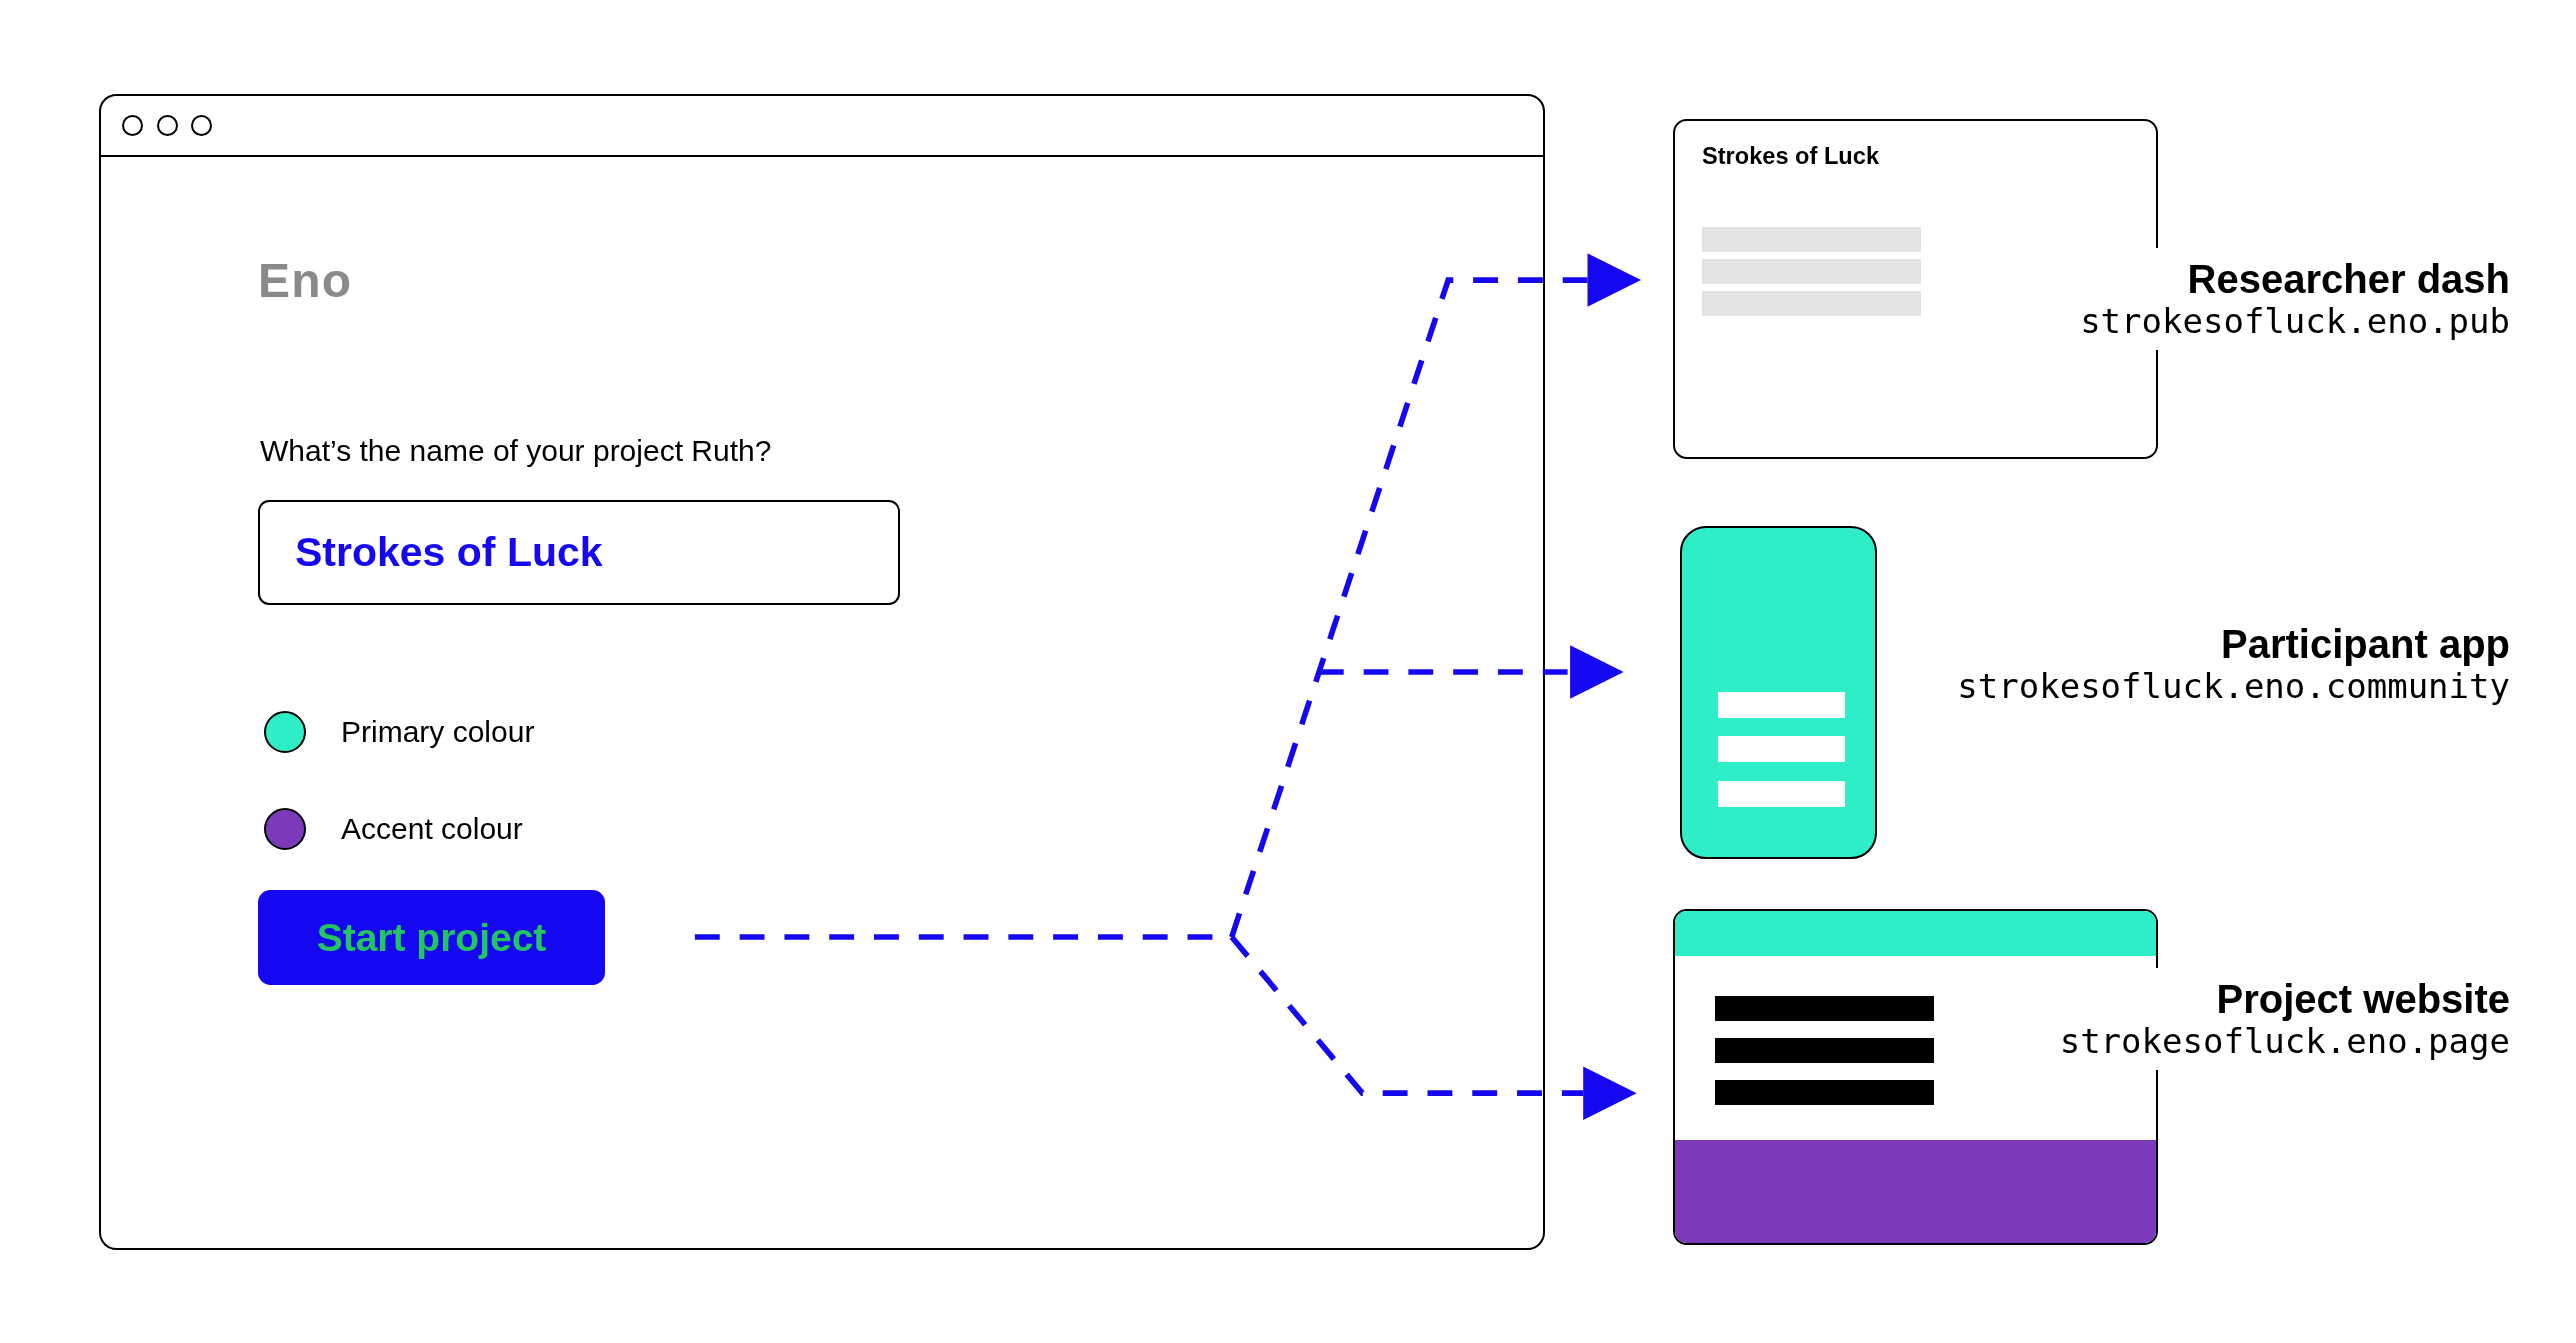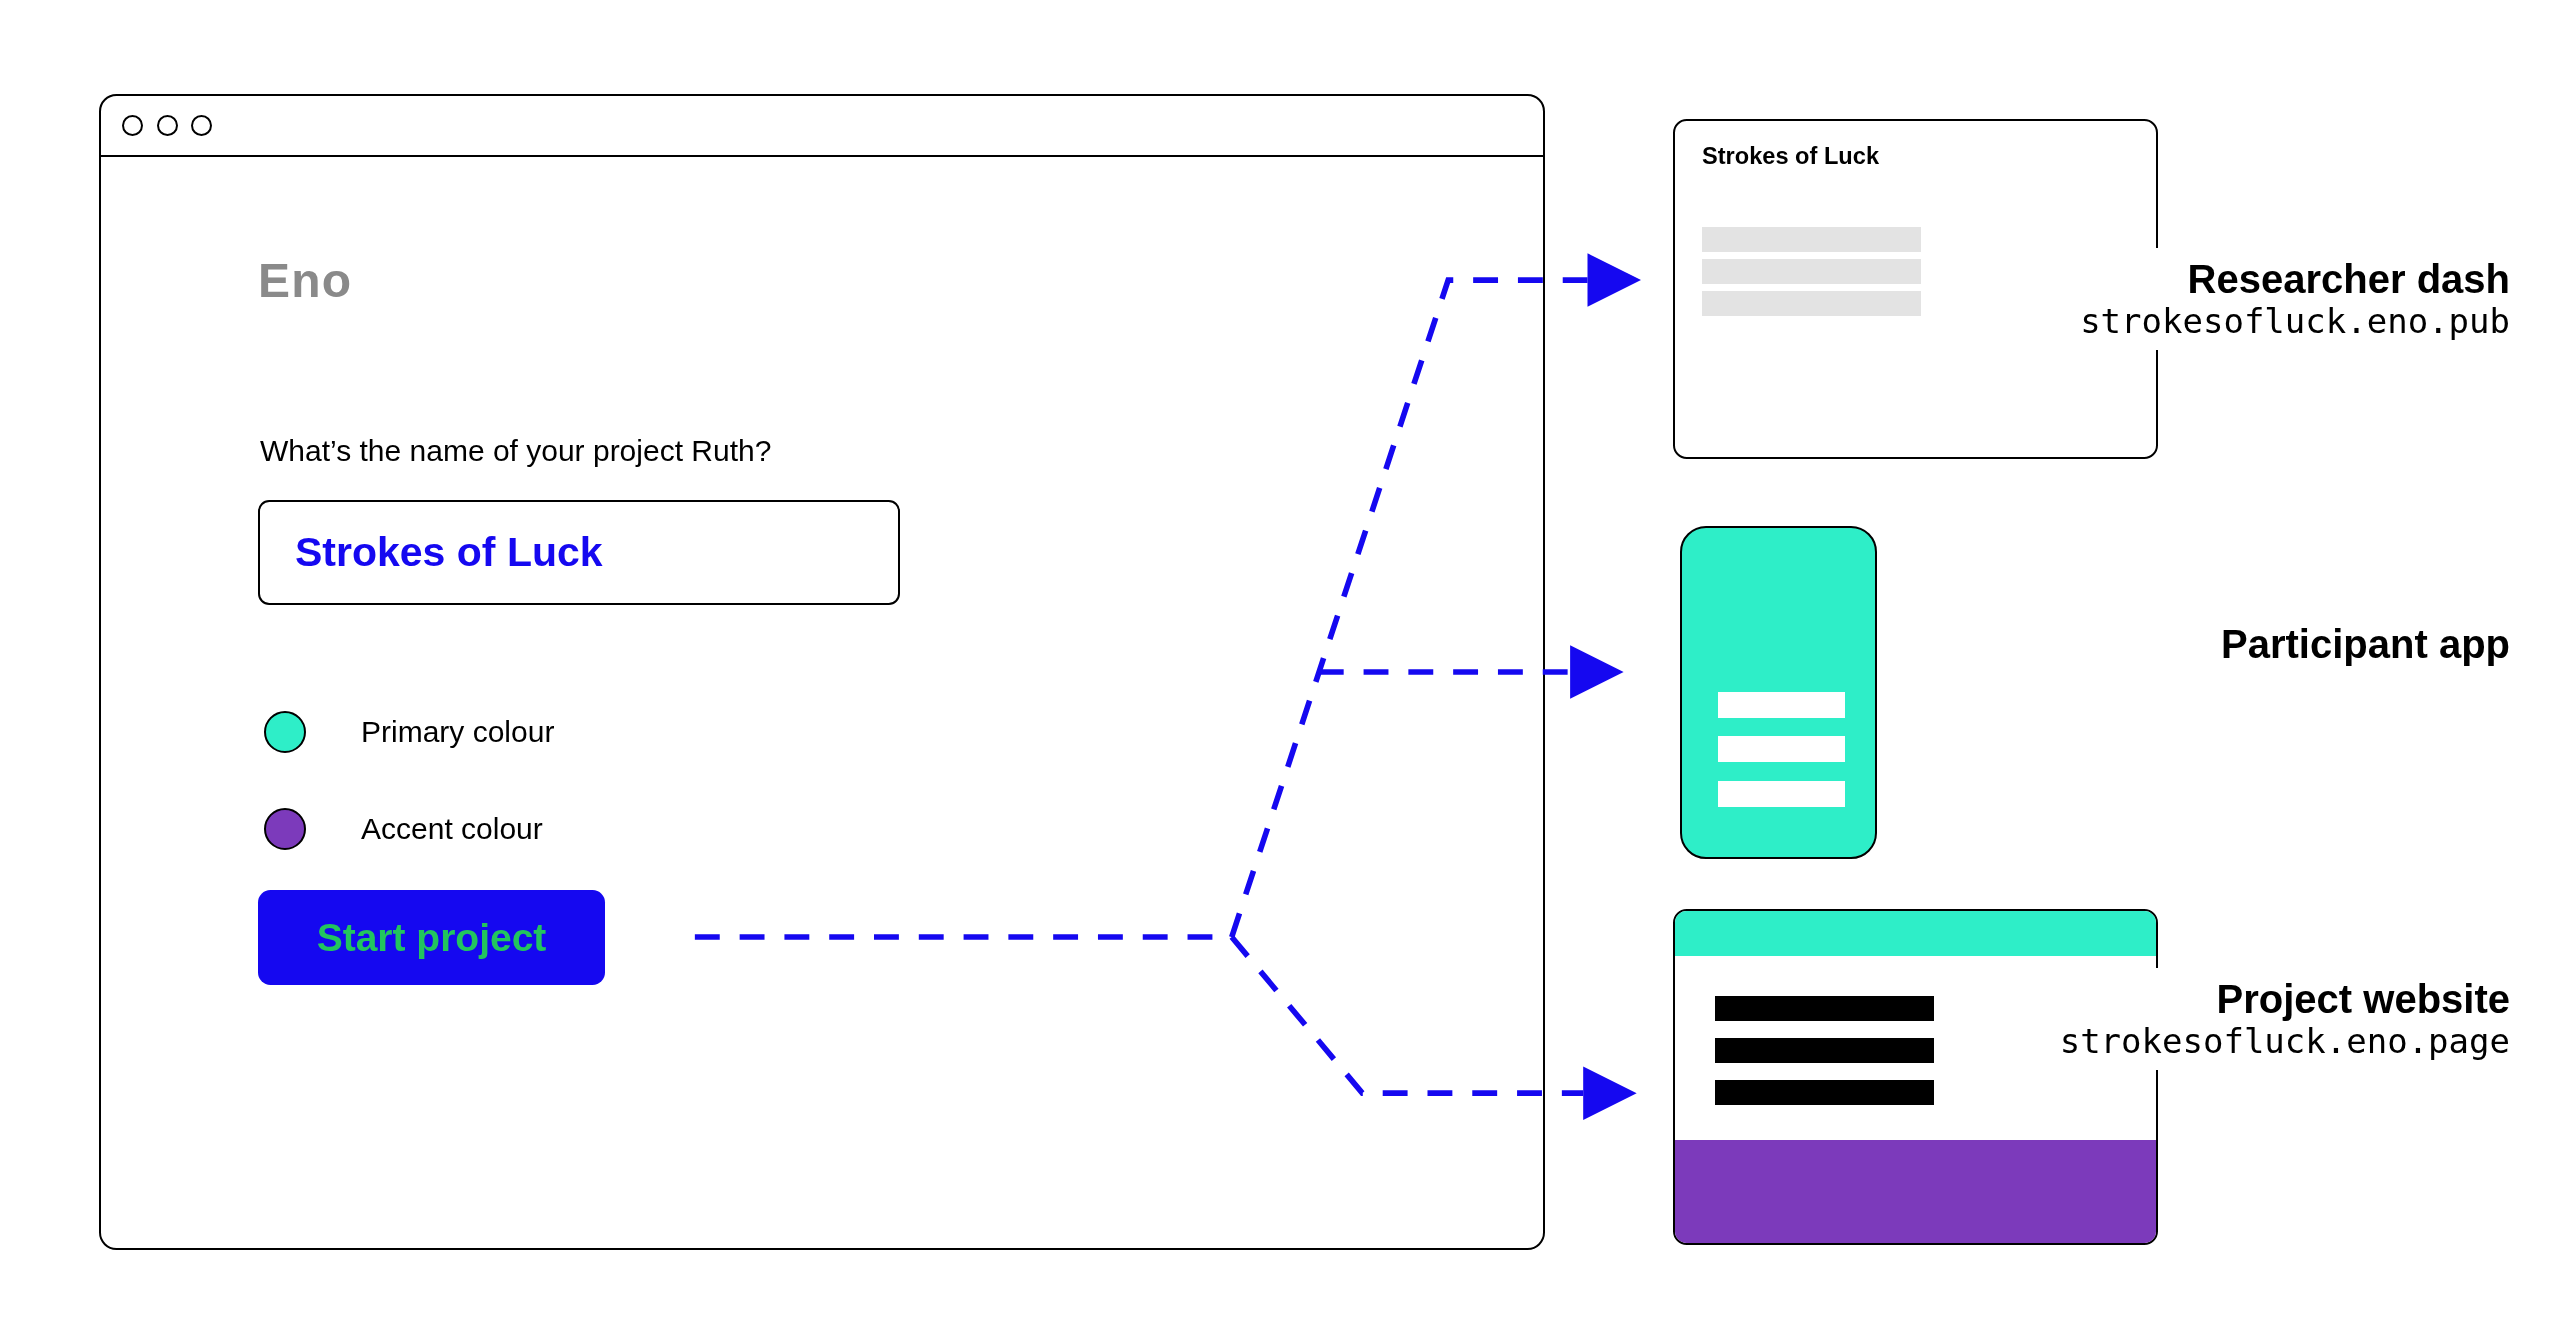--- a/index.html
+++ b/index.html
@@ -20,21 +20,21 @@
 
   .name-input { position: absolute; left: 157px; top: 404px; width: 642px; height: 105px;
                 border: 2.5px solid #000; border-radius: 11.2px; background: #fff;
                 font-family: "Liberation Sans", sans-serif; font-size: 41px; font-weight: 700;
                 color: var(--accent-blue, #1508f0); padding-left: 35px; outline: none; }
 
   .swatch-row { position: absolute; left: 163px; display: flex; align-items: center; gap: 35px; }
   .swatch-row.r1 { top: 615px; }
   .swatch-row.r2 { top: 712px; }
   .swatch-circle { width: 42px; height: 42px; border: 2.5px solid #000; border-radius: 50%; }
-  .swatch-label { font-size: 30px; font-weight: 500; margin-left: 20px; }
+  .swatch-label { font-size: 30px; font-weight: 500; }
 
   .start-btn { position: absolute; left: 157px; top: 794px; width: 347px; height: 95px;
                background: var(--accent-blue, #1508f0); color: #22c55e; border: none; border-radius: 12.4px;
                font-family: "Liberation Sans", sans-serif; font-size: 39px; font-weight: 600;
                display: flex; align-items: center; justify-content: center; cursor: pointer; }
 
   
   .connectors { position: absolute; left: 0; top: 0; width: 2576px; height: 1344px; pointer-events: none; }
   .connectors path { fill: none; stroke: var(--accent-blue, #1508f0); stroke-width: 9;
                      stroke-dasharray: 40 32; }
@@ -134,20 +134,21 @@
     <div class="site-footer"></div>
   </div>
 
   <div class="label-group g1">
     <div class="label-title">Researcher dash</div>
     <div class="label-url">strokesofluck.eno.pub</div>
   </div>
 
   <div class="label-group g2">
     <div class="label-title">Participant app</div>
+    <div class="label-url">strokesofluck.eno.community</div>
   </div>
 
   <div class="label-group g3">
     <div class="label-title">Project website</div>
     <div class="label-url">strokesofluck.eno.page</div>
   </div>
 
 </div>
 
 

